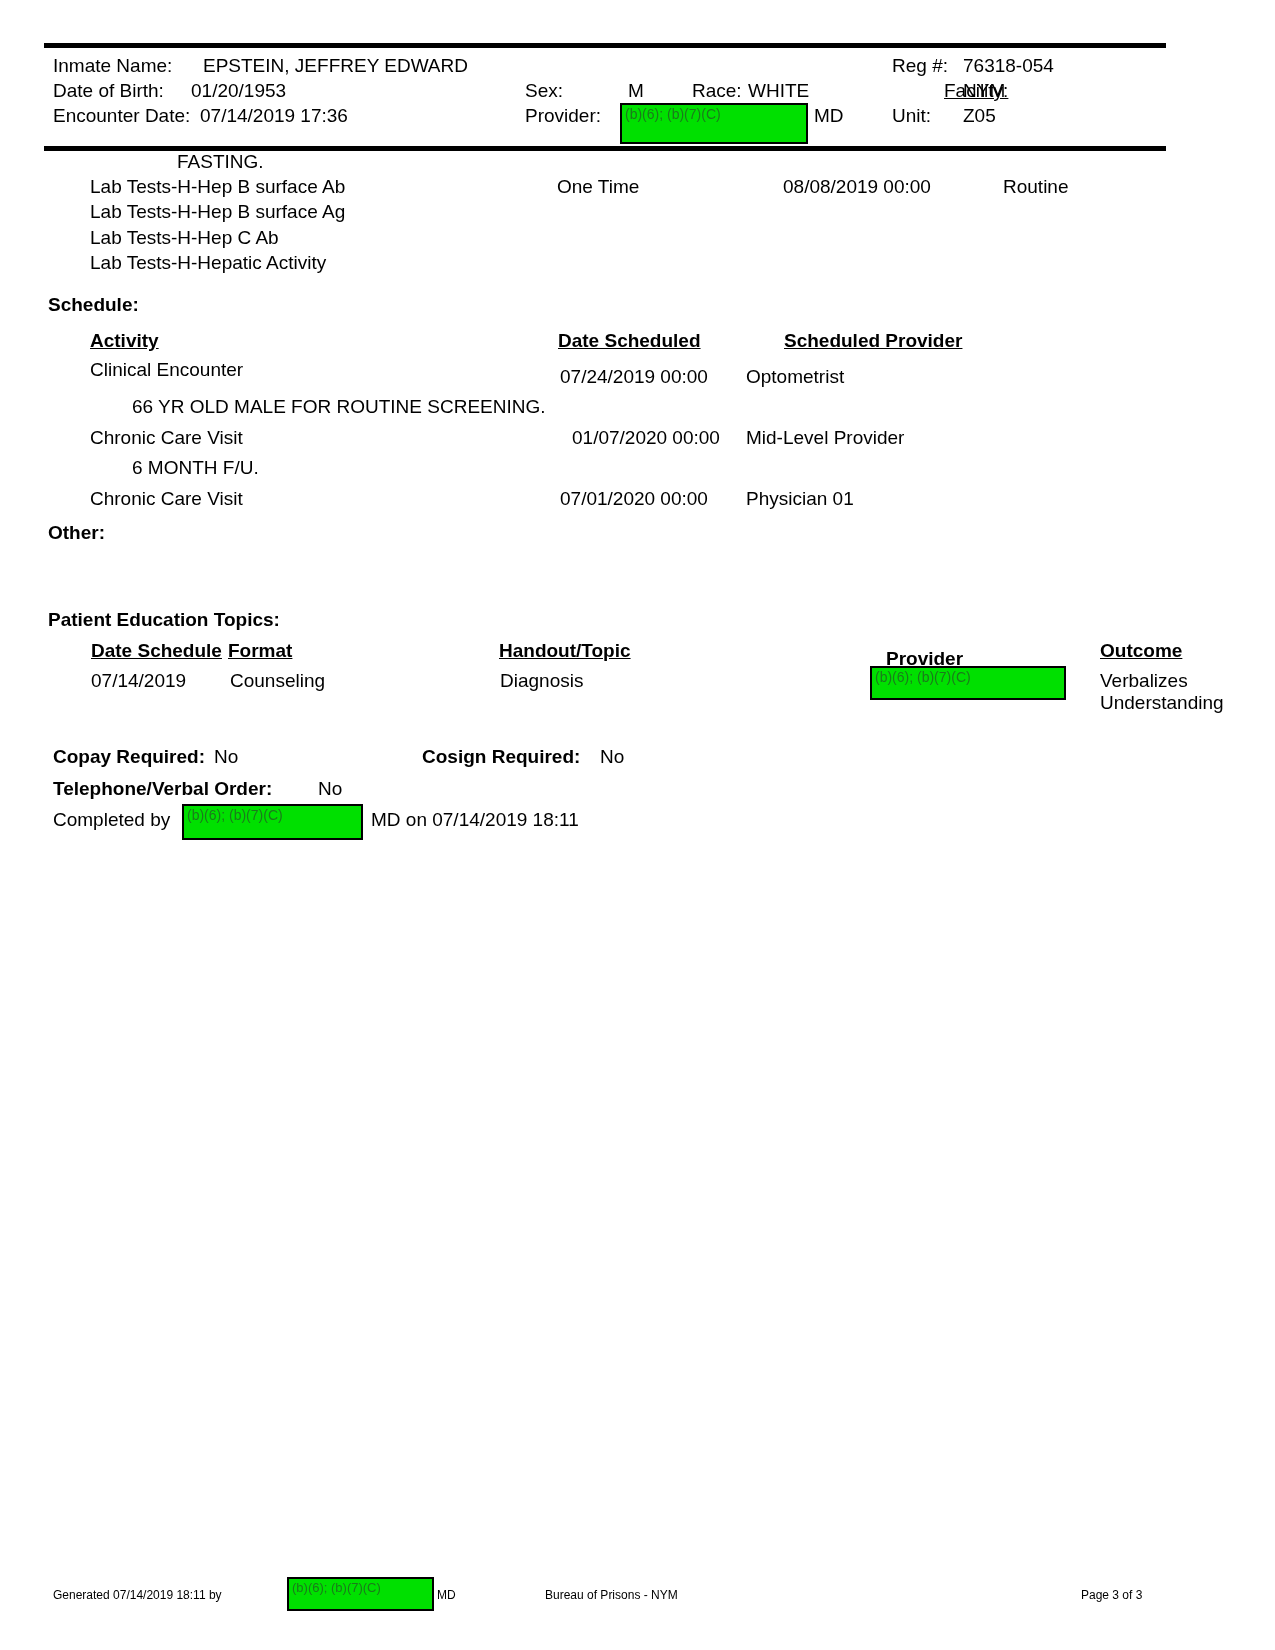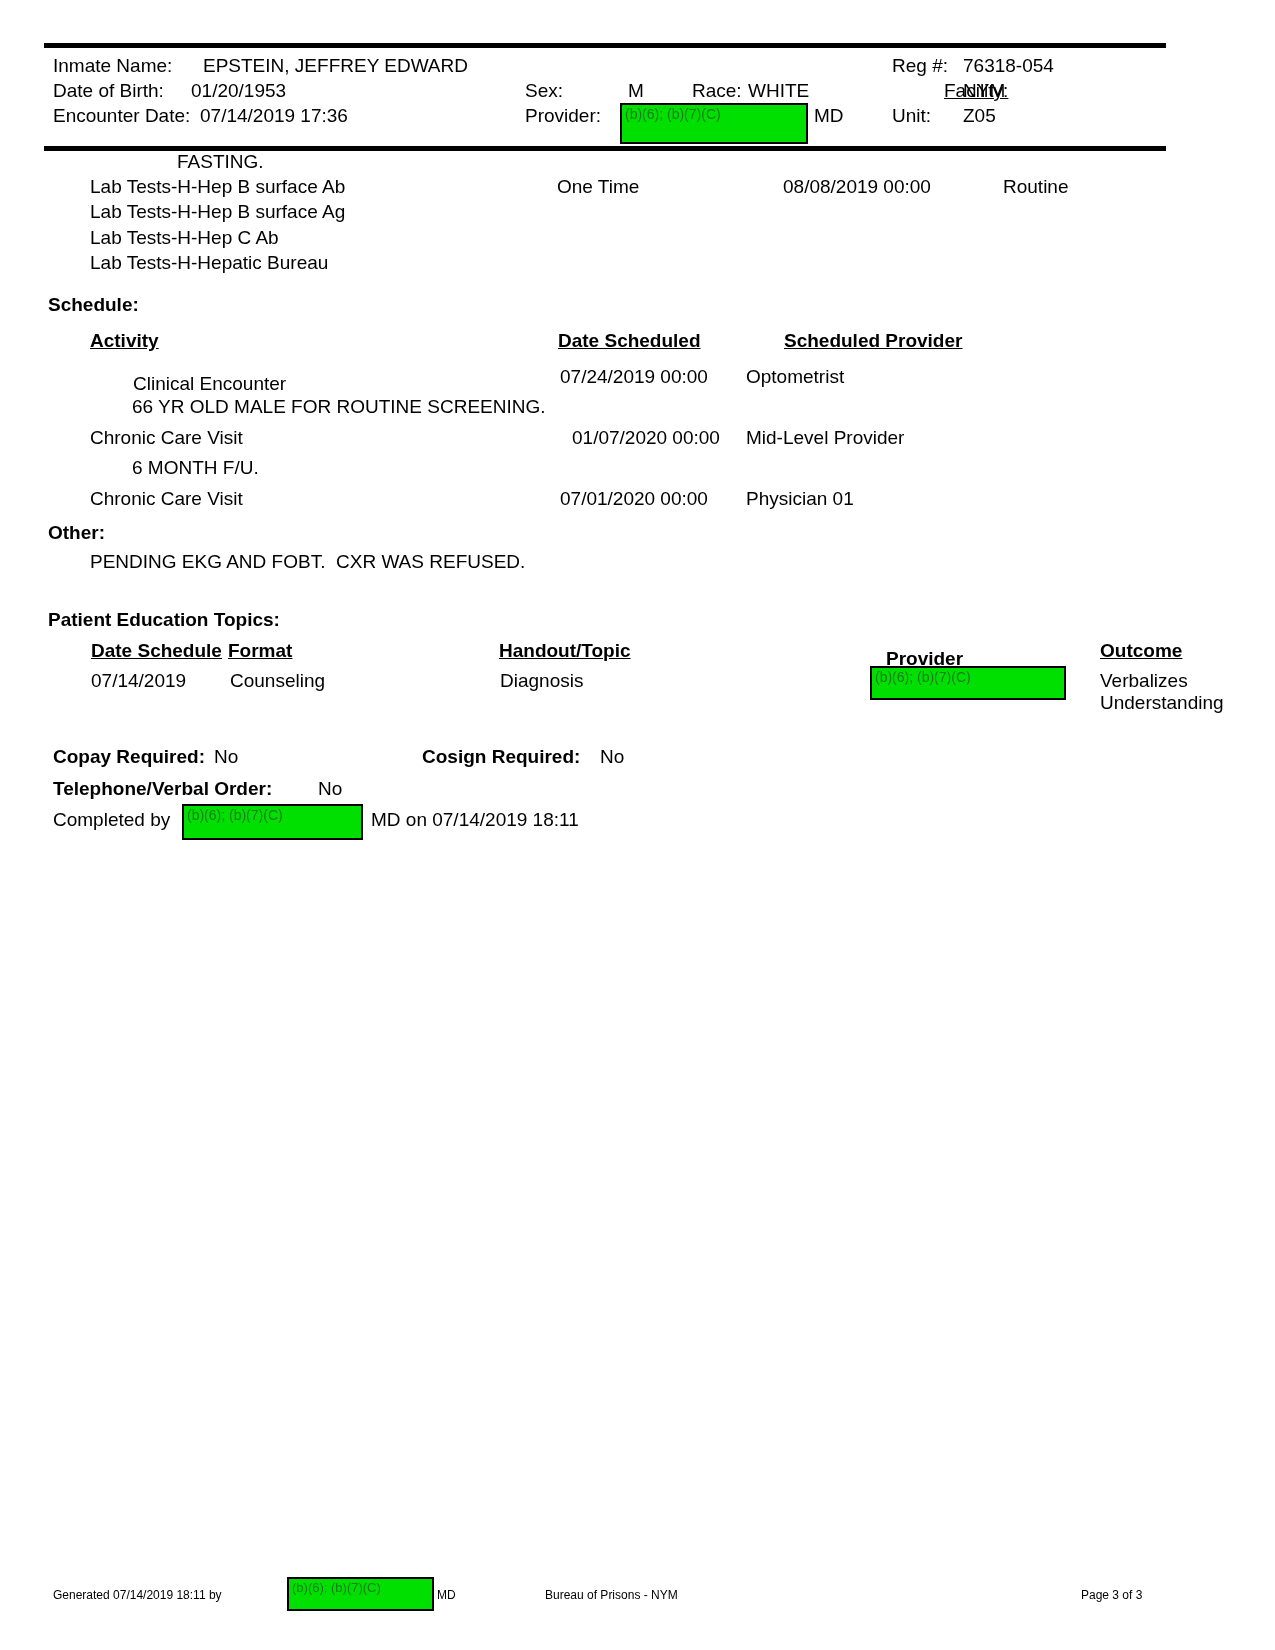--- a/index.html
+++ b/index.html
@@ -78,44 +78,43 @@
 
   <span class="t" style="left:177px; top:151px;">FASTING.</span>
 
   <span class="t" style="left:90px;  top:176px;">Lab Tests-H-Hep B surface Ab</span>
   <span class="t" style="left:557px; top:176px;">One Time</span>
   <span class="t" style="left:783px; top:176px;">08/08/2019 00:00</span>
   <span class="t" style="left:1003px;top:176px;">Routine</span>
 
   <span class="t" style="left:90px;  top:201px;">Lab Tests-H-Hep B surface Ag</span>
   <span class="t" style="left:90px;  top:227px;">Lab Tests-H-Hep C Ab</span>
-  <span class="t" style="left:90px;  top:252px;">Lab Tests-H-Hepatic Bureau</span>
+  <span class="t" style="left:90px;  top:252px;">Lab Tests-H-Hepatic Activity</span>
 
   <span class="t b" style="left:48px; top:294px;">Schedule:</span>
 
   <span class="t hu" style="left:90px;  top:330px;">Activity</span>
   <span class="t hu" style="left:558px; top:330px;">Date Scheduled</span>
   <span class="t hu" style="left:744px; top:330px;margin-left:40px;">Scheduled Provider</span>
 
-  <span class="t" style="left:90px;  top:373px;margin-left:43px;">Clinical Encounter</span>
+  <span class="t" style="left:90px;  top:359px;">Clinical Encounter</span>
   <span class="t" style="left:560px; top:366px;">07/24/2019 00:00</span>
   <span class="t" style="left:746px; top:366px;">Optometrist</span>
   <span class="t" style="left:132px; top:396px;">66 YR OLD MALE FOR ROUTINE SCREENING.</span>
 
   <span class="t" style="left:90px;  top:427px;">Chronic Care Visit</span>
   <span class="t" style="left:560px; top:427px;margin-left:12px;">01/07/2020 00:00</span>
   <span class="t" style="left:746px; top:427px;">Mid-Level Provider</span>
   <span class="t" style="left:132px; top:457px;">6 MONTH F/U.</span>
 
   <span class="t" style="left:90px;  top:488px;">Chronic Care Visit</span>
   <span class="t" style="left:560px; top:488px;">07/01/2020 00:00</span>
   <span class="t" style="left:746px; top:488px;">Physician 01</span>
 
   <span class="t b" style="left:48px; top:522px;">Other:</span>
-  <span class="t" style="left:90px; top:551px;">PENDING EKG AND FOBT.  CXR WAS REFUSED.</span>
 
   <span class="t b" style="left:48px; top:609px;">Patient Education Topics:</span>
 
   <span class="t hu" style="left:91px;   top:640px;">Date Schedule</span>
   <span class="t hu" style="left:228px;  top:640px;">Format</span>
   <span class="t hu" style="left:499px;  top:640px;">Handout/Topic</span>
   <span class="t hu" style="left:886px;  top:640px;margin-top:8px;">Provider</span>
   <span class="t hu" style="left:1100px; top:640px;">Outcome</span>
 
   <span class="t" style="left:91px;   top:670px;">07/14/2019</span>

